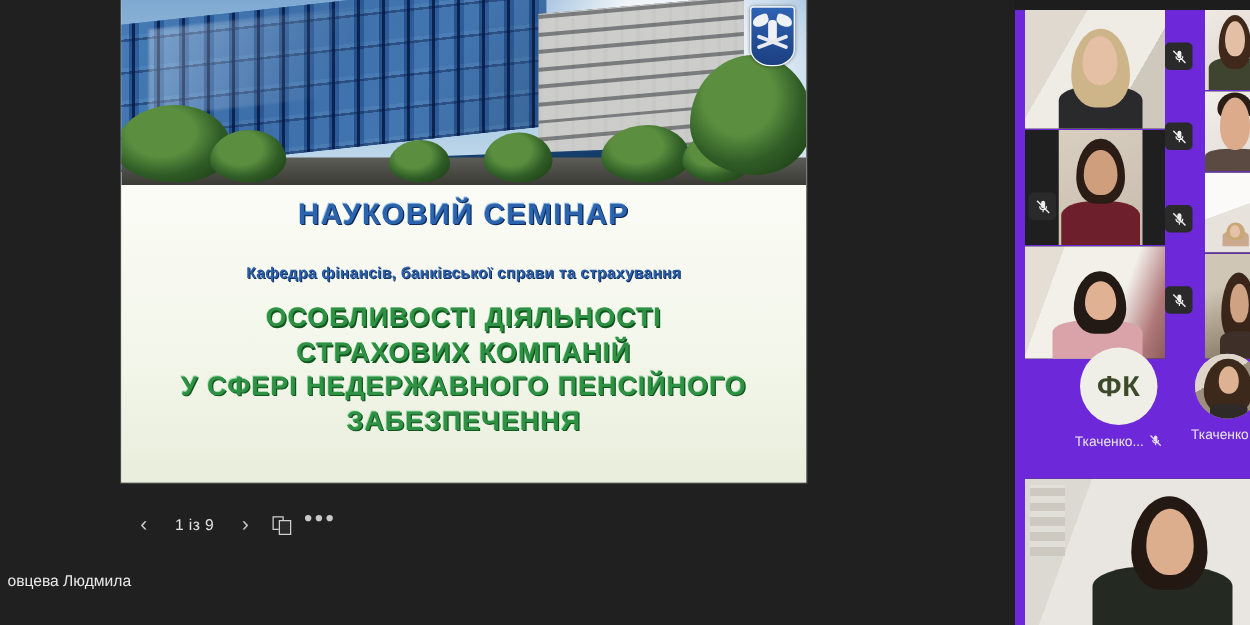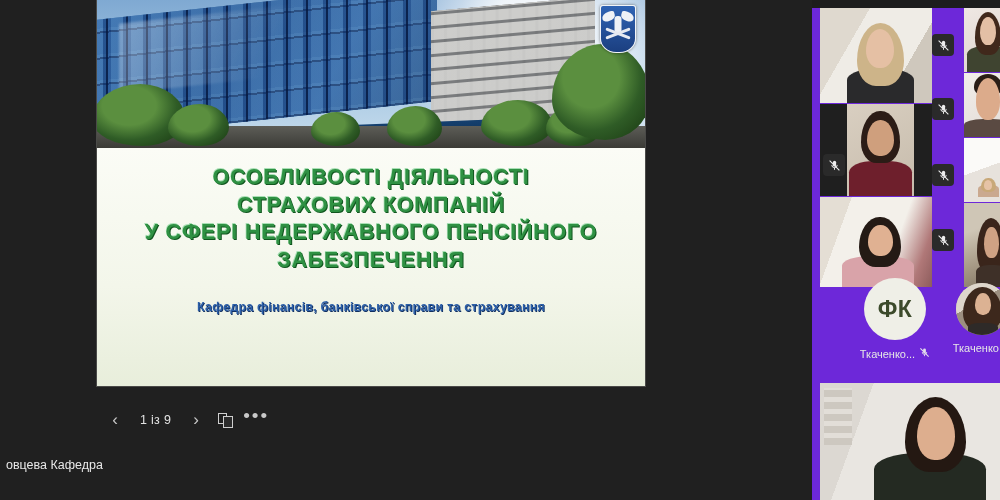--- a/index.html
+++ b/index.html
@@ -252,40 +252,41 @@
         <div id="emblem">
           <div class="wing-l"></div>
           <div class="wing-r"></div>
           <div class="torso"></div>
           <div class="xbar1"></div>
           <div class="xbar2"></div>
         </div>
       </div>
 
       <div id="slide-body">
+        <div id="slide-title">НАУКОВИЙ СЕМІНАР</div>
+        <div id="slide-dept">Кафедра фінансів, банківської справи та страхування</div>
         <div id="slide-subject">ОСОБЛИВОСТІ ДІЯЛЬНОСТІ
 СТРАХОВИХ КОМПАНІЙ
 У СФЕРІ НЕДЕРЖАВНОГО ПЕНСІЙНОГО
 ЗАБЕЗПЕЧЕННЯ</div>
-        <div id="slide-dept">Кафедра фінансів, банківської справи та страхування</div>
       </div>
     </div>
 
     <div id="slide-controls">
       <div class="ctl">‹</div>
       <div id="slide-counter">1 із 9</div>
       <div class="ctl">›</div>
       <div class="ctl" id="grid-icon">
         <i class="b1"></i>
           <i class="b2"></i>
       </div>
       <div class="ctl" id="dots-icon">•••</div>
     </div>
 
-    <div id="speaker-name">овцева Кафедра</div>
+    <div id="speaker-name">овцева Людмила</div>
   </div>
 
   <div id="rail">
 
     <div class="tile" style="left:8px; top:0px; width:112px; height:95px;">
       <div class="vid">
         <div class="wall" style="background:linear-gradient(120deg,#dfd9cf 0 30%,#efece6 30% 72%,#cfc8bd 72%)"></div>
         <div class="person-body" style="left:24%; bottom:0; width:60%; height:36%; background:#2a2a2c;"></div>
         <div class="person-hair" style="left:33%; top:16%; width:42%; height:66%; background:#cdb489;"></div>
         <div class="person-head" style="left:41%; top:22%; width:25%; height:41%; background:#e5c0a4;"></div>

